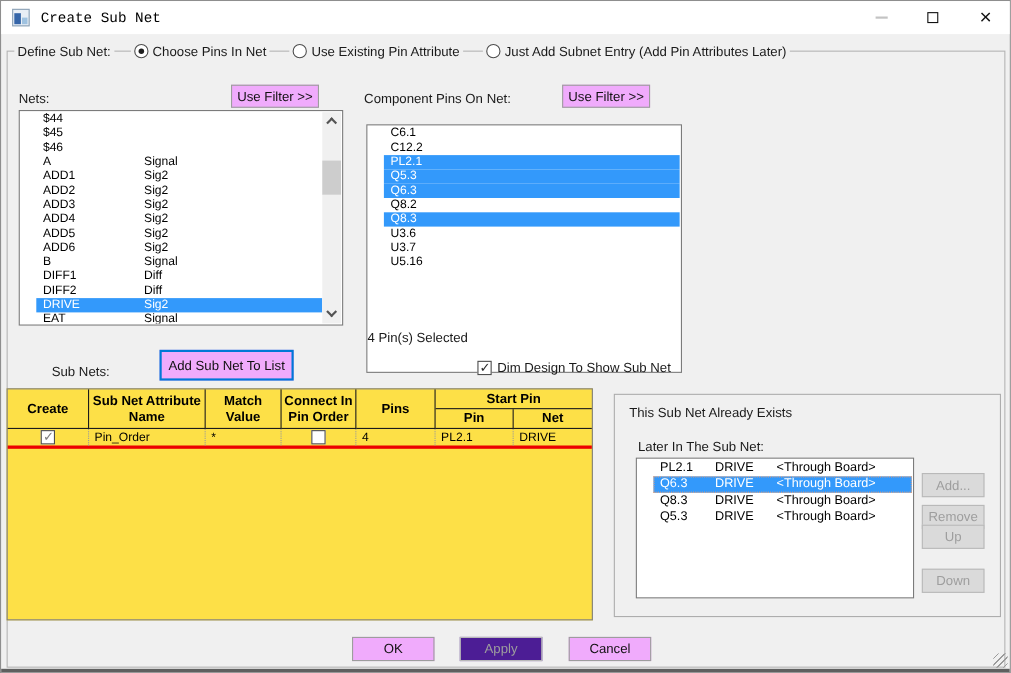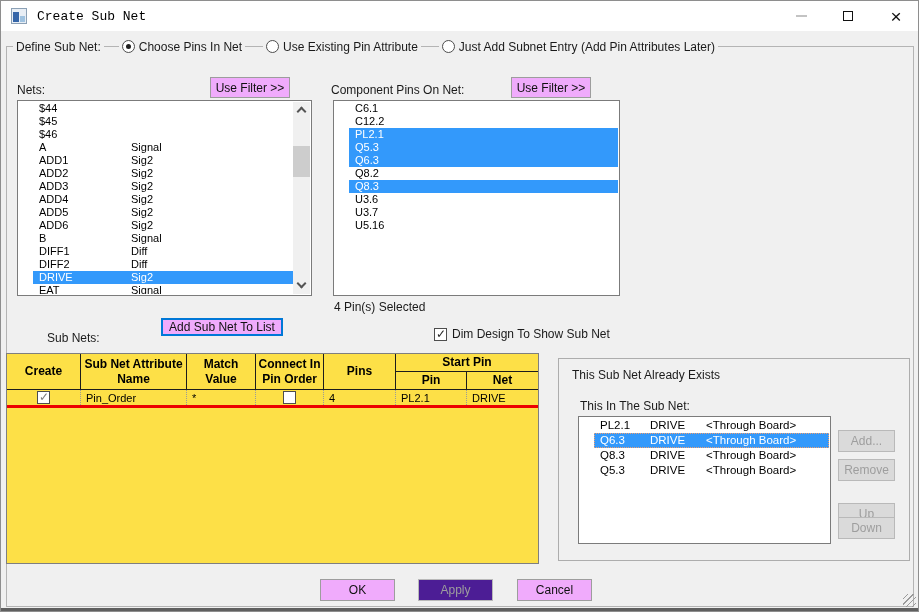--- a/index.html
+++ b/index.html
@@ -197,21 +197,21 @@
         </div>
       <div class="scr-thumb"></div>
       <div class="scr-btn down">
           <span class="chev"></span>
         </div>
     </div>
   </div>
 
   <span class="lbl" style="left:330px; top:82px;">Component Pins On Net:</span>
   <button class="btn" style="left:510px; top:76px; width:80px; height:21px;">Use Filter &gt;&gt;</button>
-  <div class="listbox" style="left:332px; top:99px; width:287px; height:196px;">
+  <div class="listbox" style="left:332px; top:112px; width:287px; height:226px;">
     <div class="lb-rows" id="comp-rows">
         <div class="lb-row">
           <span class="comp-row-label">C6.1</span>
         </div>
         <div class="lb-row">
           <span class="comp-row-label">C12.2</span>
         </div>
         <div class="lb-row sel">
           <span class="comp-row-label">PL2.1</span>
         </div>
@@ -234,21 +234,21 @@
           <span class="comp-row-label">U3.7</span>
         </div>
         <div class="lb-row">
           <span class="comp-row-label">U5.16</span>
         </div>
       </div>
   </div>
   <span class="lbl" style="left:333px; top:299px;">4 Pin(s) Selected</span>
 
   <span class="lbl" style="left:46px; top:330px;">Sub Nets:</span>
-  <button class="btn default" style="left:160px; top:317px; width:122px; height:18px;text-align:center;">Add Sub Net To List</button>
+  <button class="btn default" style="left:144px; top:317px; width:122px; height:28px;text-align:center;">Add Sub Net To List</button>
   <div class="dim-check">
     <span class="cb checked"></span>
     <span>Dim Design To Show Sub Net</span>
   </div>
 
   <div class="sn-table">
     <div class="sn-head">
       <div class="hcell span2">Create</div>
       <div class="hcell span2">Sub Net Attribute Name</div>
       <div class="hcell span2">Match Value</div>
@@ -271,21 +271,21 @@
           <div class="tcell">4</div>
           <div class="tcell">PL2.1</div>
           <div class="tcell last">DRIVE</div>
         </div>
       </div>
     <div class="red-line"></div>
   </div>
 
   <div class="exist-panel">
     <span class="exist-title">This Sub Net Already Exists</span>
-    <span class="pads-label">This In The Sub Net:</span>
+    <span class="pads-label">Later In The Sub Net:</span>
     <div class="listbox pads-box">
       <div class="lb-rows" id="pads-rows">
           <div class="lb-row">
             <span class="pad-pin">PL2.1</span>
             <span class="pad-net">DRIVE</span>
             <span class="pad-type">&lt;Through Board&gt;</span>
           </div>
           <div class="lb-row sel">
             <span class="pad-pin">Q6.3</span>
             <span class="pad-net">DRIVE</span>
@@ -296,21 +296,21 @@
             <span class="pad-net">DRIVE</span>
             <span class="pad-type">&lt;Through Board&gt;</span>
           </div>
           <div class="lb-row">
             <span class="pad-pin">Q5.3</span>
             <span class="pad-net">DRIVE</span>
             <span class="pad-type">&lt;Through Board&gt;</span>
           </div>
         </div>
     </div>
-    <span id="side-buttons"><button class="side-btn" style="top: 71px;">Add...</button><button class="side-btn" style="top: 100px;">Remove</button><button class="side-btn" style="top: 144px;">Up</button><button class="side-btn" style="top: 158px;">Down</button></span>
+    <span id="side-buttons"><button class="side-btn" style="top: 71px;">Add...</button><button class="side-btn" style="top: 100px;">Remove</button><button class="side-btn" style="top: 118px;">Up</button><button class="side-btn" style="top: 158px;">Down</button></span>
   </div>
 
   <button class="btn footer-btn" style="left:319px; top:578px;">OK</button>
   <button class="btn footer-btn disabled" style="left:417px; top:578px;">Apply</button>
   <button class="btn footer-btn" style="left:516px; top:578px;">Cancel</button>
 
   <div class="resize-grip"></div>
   <div class="bottom-edge"></div>
 </div>
 

